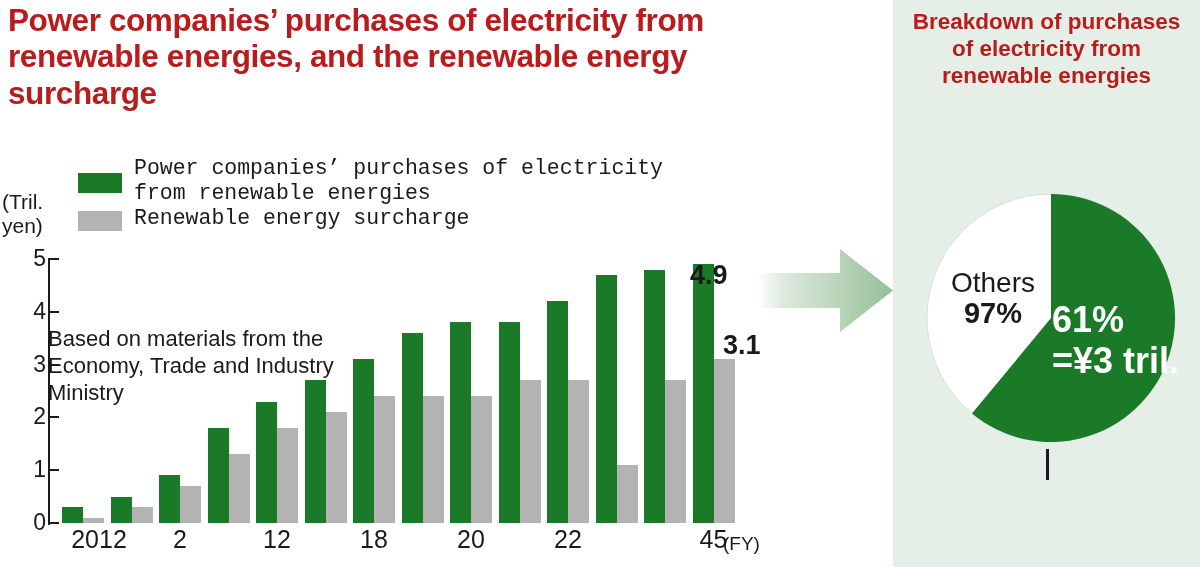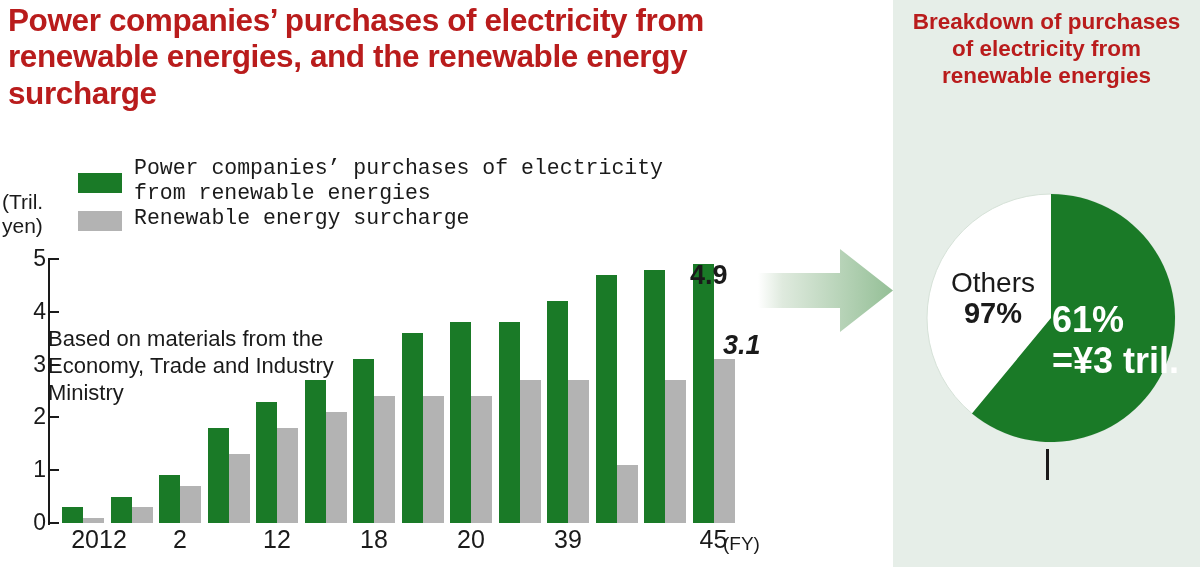--- a/index.html
+++ b/index.html
@@ -61,21 +61,21 @@
 
   .xtick-label{
     position:absolute;top:527px;
     font-size:25px;line-height:1;color:#1a1a1a;text-align:center;
     transform:translateX(-50%);
   }
   #fy-unit{position:absolute;top:533px;left:723px;font-size:19px;color:#1a1a1a;}
 
   .value-label{position:absolute;font-size:27px;font-weight:bold;color:#1a1a1a;}
   #val-green{left:690px;top:230px;margin-top:30px;}
-  #val-gray{left:723px;top:330px;font-style:italic;}
+  #val-gray{left:723px;top:330px;}
 
   
   #arrow{position:absolute;left:758px;top:243px;width:135px;height:95px;}
 
   
   #right-panel{
     position:absolute;left:893px;top:0;width:307px;height:567px;
     background:#e6eee8;
   }
   #right-title{
@@ -162,21 +162,21 @@
           <div class="bar bar-gray" title="2024: 2.7" style="left: 615px; width: 21px; height: 142.56px;"></div>
           <div class="bar bar-green" title="2025: 4.9" style="left: 642.5px; width: 21px; height: 258.72px;"></div>
           <div class="bar bar-gray" title="2025: 3.1" style="left: 663.5px; width: 21px; height: 163.68px;"></div>
         </div>
       <div id="x-labels">
           <div class="xtick-label" style="left: 99px;">2012</div>
           <div class="xtick-label" style="left: 180px;">2</div>
           <div class="xtick-label" style="left: 277px;">12</div>
           <div class="xtick-label" style="left: 374px;">18</div>
           <div class="xtick-label" style="left: 471px; text-align: center;">20</div>
-          <div class="xtick-label" style="left: 568px;">39</div>
+          <div class="xtick-label" style="left: 568px;">22</div>
           <div class="xtick-label" style="left: 713.5px;">45</div>
         </div>
       <div id="fy-unit">(FY)</div>
       <div class="value-label" id="val-green">4.9</div>
       <div class="value-label" id="val-gray">3.1</div>
     <div class="tick" style="top: 522px;"></div>
         <div class="tick" style="top: 469.2px;"></div>
         <div class="tick" style="top: 416.4px;"></div>
         <div class="tick" style="top: 363.6px;"></div>
         <div class="tick" style="top: 310.8px;"></div>

